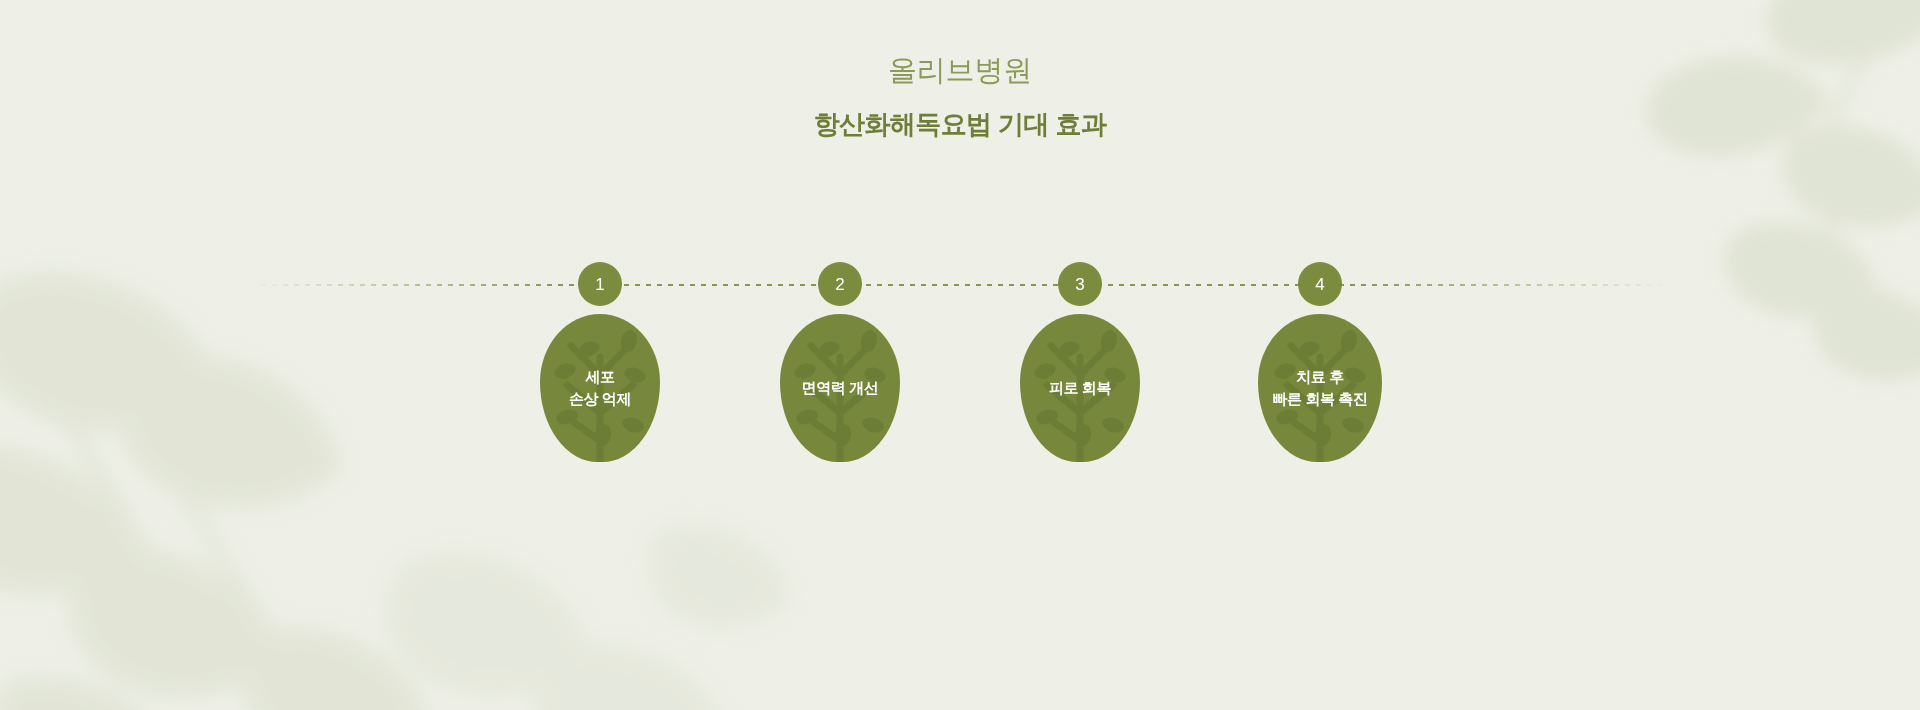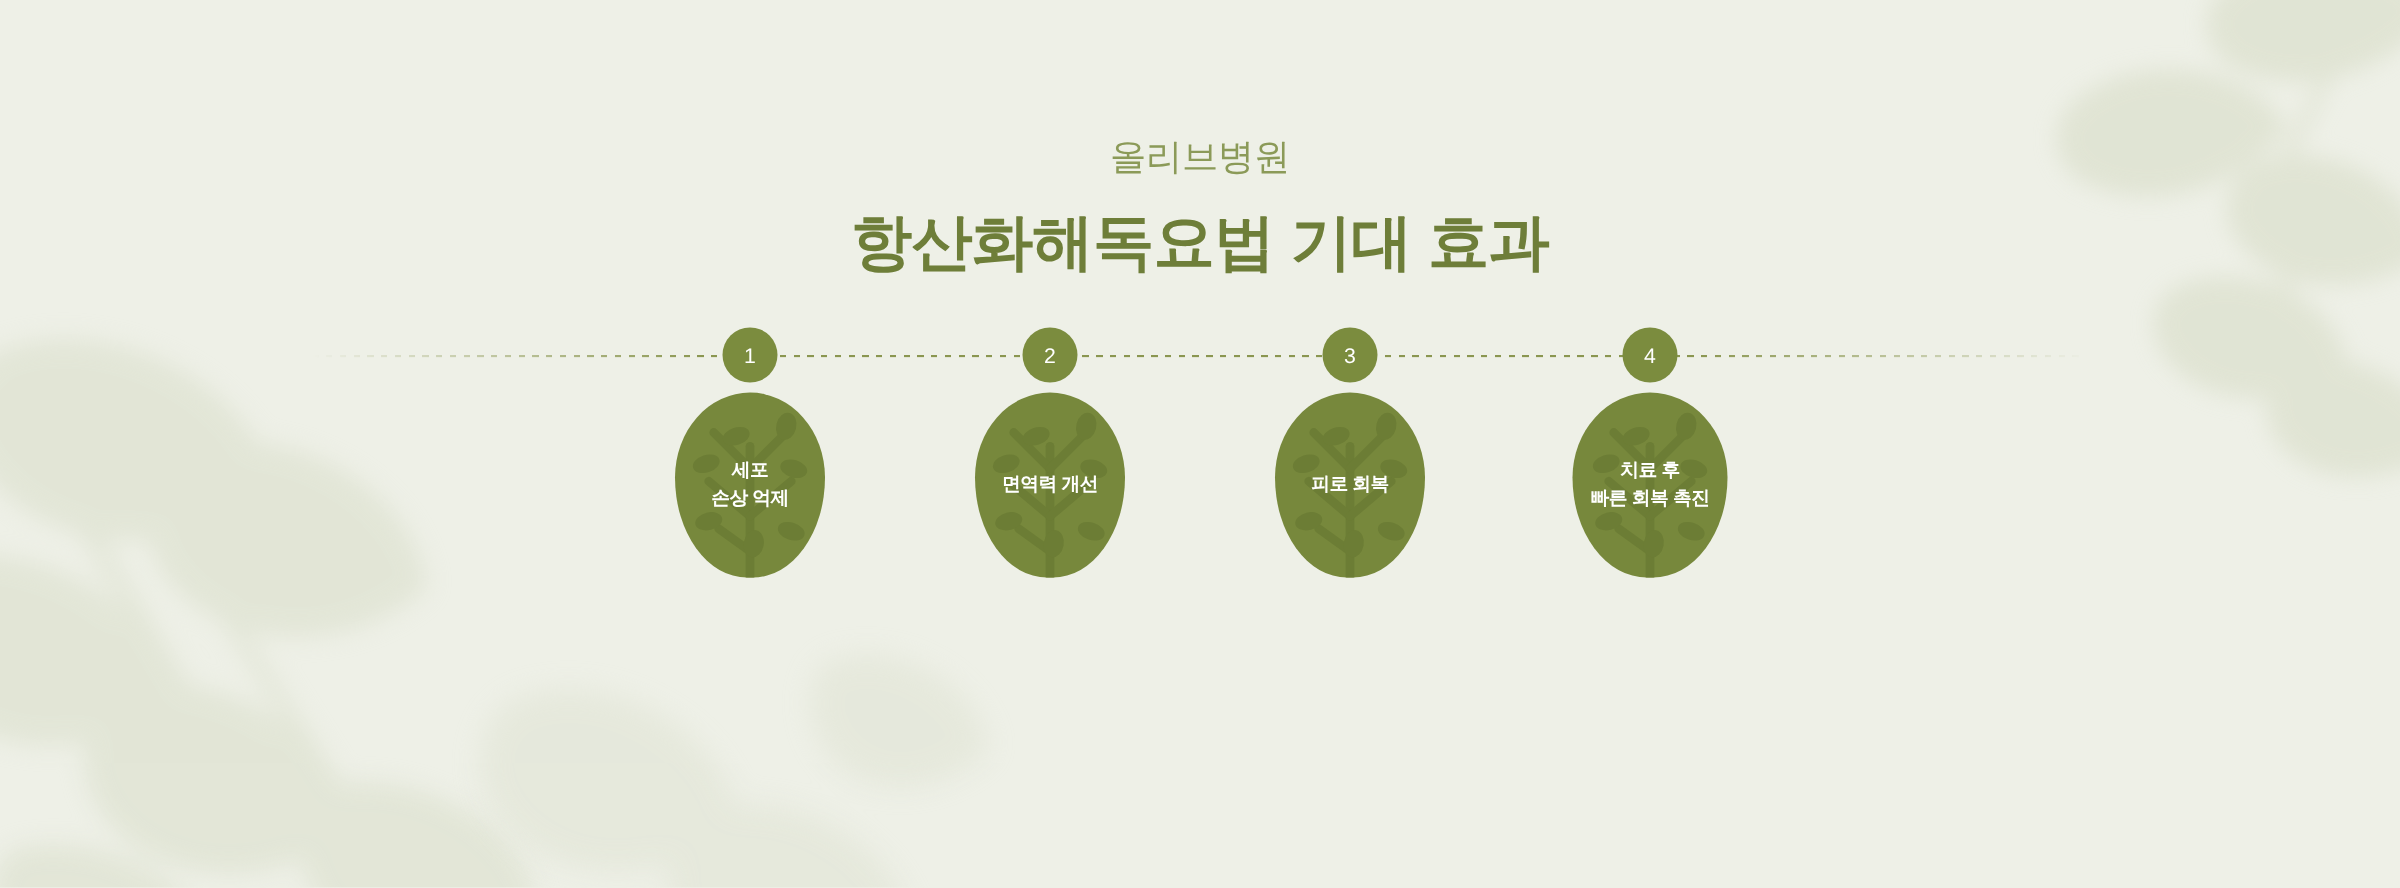--- a/index.html
+++ b/index.html
@@ -62,32 +62,32 @@
     filter: blur(11px);
     opacity: .42;
   }
 
   
   .header {
     position: absolute;
     top: 0; left: 0; right: 0;
     z-index: 3;
     text-align: center;
-    padding-top: 108px;
+    padding-top: 52px;
   }
   .brand {
     font-size: 29px;
     line-height: 1.3;
     font-weight: 400;
     color: #8b9a58;
     letter-spacing: -0.2px;
   }
   .headline {
     margin-top: 18px;
-    font-size: 49px;
+    font-size: 26px;
     line-height: 1.25;
     font-weight: 700;
     color: #6e7e39;
     letter-spacing: -0.6px;
   }
 
   
   .timeline {
     position: absolute;
     left: 0; right: 0;

